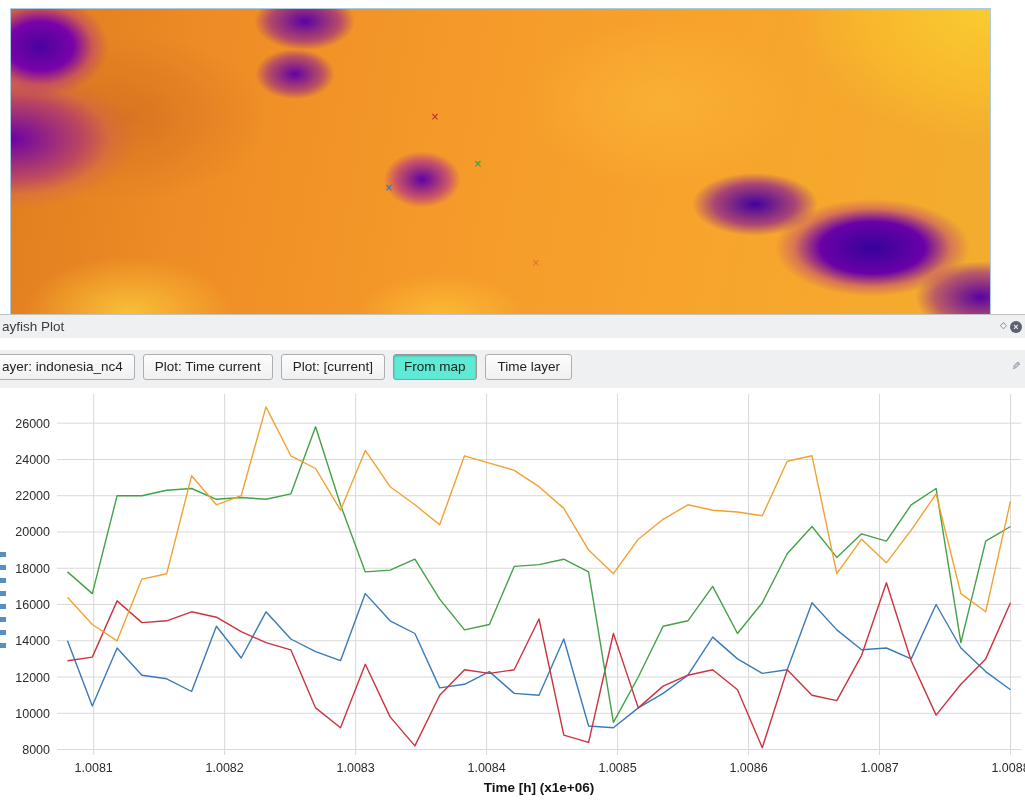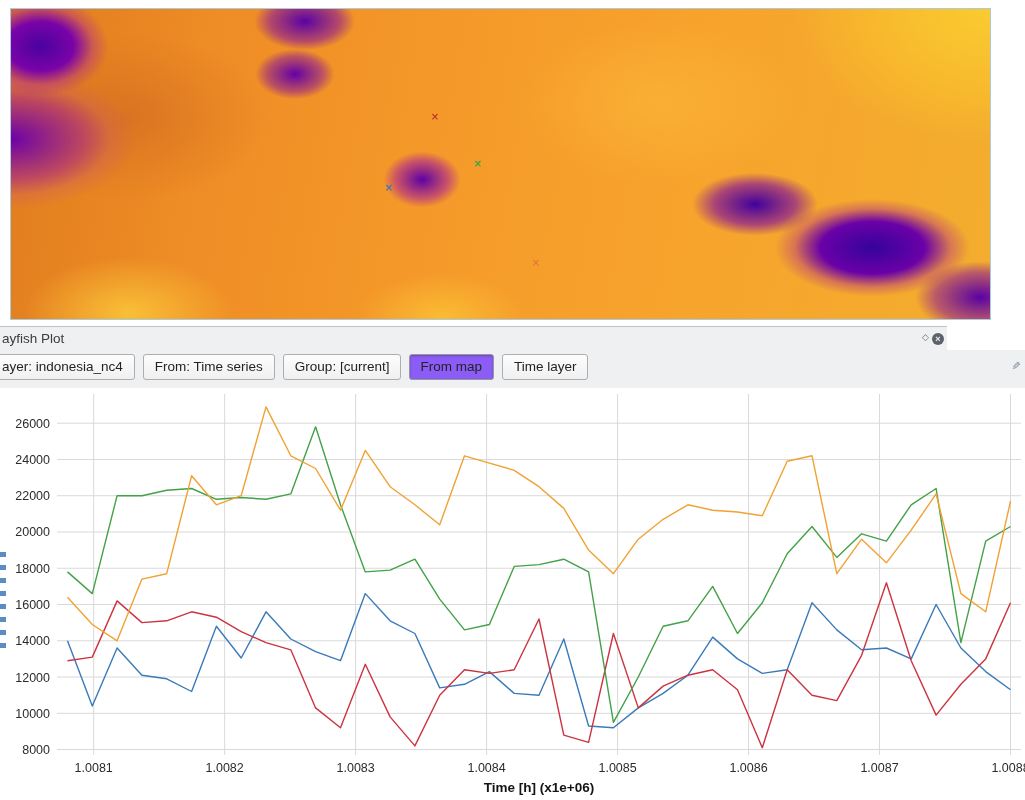--- a/index.html
+++ b/index.html
@@ -29,21 +29,21 @@
       radial-gradient(200px 120px at 66% 30%, rgba(253,190,60,0.5) 0%, rgba(253,190,60,0) 70%),
       linear-gradient(100deg, #e07c1e 0%, #ee8c25 20%, #f59a2a 45%, #f7a42c 70%, #f3ad2e 100%);
   }
   .map-marker{
     position:absolute;transform:translate(-50%,-50%);
     font:bold 10px "DejaVu Sans",sans-serif;line-height:1;
   }
 
   
   .panel-header{
-    position:absolute;left:0;top:326px;width:947px;height:24px;
+    position:absolute;left:0;top:314px;width:1025px;height:24px;
     background:#eff0f1;border-top:1px solid #c2c2c2;box-sizing:border-box;
   }
   .panel-title{
     position:absolute;left:2px;top:0;line-height:23px;
     font-size:13.5px;color:#3c3c3c;white-space:nowrap;
   }
   .float-icon{
     position:absolute;right:18px;top:6px;font-size:9px;color:#6b6b6b;line-height:1;cursor:pointer;
   }
   .close-circle{
@@ -59,21 +59,21 @@
   .tb-btn{
     display:inline-block;vertical-align:top;margin-right:8px;
     padding:4px 11px 5px 11px;
     font-family:"Liberation Sans","DejaVu Sans",sans-serif;
     font-size:13.5px;color:#232323;
     background:linear-gradient(#fdfdfd,#f0f0f0);
     border:1px solid #aeaeae;border-radius:3px;cursor:pointer;
   }
   .btn-layer{margin-left:-10px;}
   .tb-btn.pressed{
-    background:#8b5cf6;border-color:#989898;
+    background:#5eead4;border-color:#989898;
     box-shadow:inset 0 1px 2px rgba(0,0,0,0.25);
     padding-left:10px;
   }
   .tools-icon{
     position:absolute;right:5px;top:10px;font-size:11px;color:#7c8a97;
     transform:rotate(90deg);cursor:pointer;line-height:1;
   }
 
   
   .chart-wrap{
@@ -100,21 +100,21 @@
 <div class="panel-header">
   <span class="panel-title">ayfish Plot</span>
   <span class="float-icon">◇</span>
   <span class="close-circle">
     <span class="close-x">×</span>
   </span>
 </div>
 
 <div class="toolbar">
   <span class="tools-icon">✎</span>
-<button class="tb-btn btn-layer">ayer: indonesia_nc4</button><button class="tb-btn btn-plot">From: Time series</button><button class="tb-btn btn-group">Group: [current]</button><button class="tb-btn btn-from_map pressed">From map</button><button class="tb-btn btn-from_layer">Time layer</button></div>
+<button class="tb-btn btn-layer">ayer: indonesia_nc4</button><button class="tb-btn btn-plot">Plot: Time current</button><button class="tb-btn btn-group">Plot: [current]</button><button class="tb-btn btn-from_map pressed">From map</button><button class="tb-btn btn-from_layer">Time layer</button></div>
 
 <div class="chart-wrap">
   <svg id="chart-svg" width="1025" height="412">
       <line x1="93.6739130433771" y1="6" x2="93.6739130433771" y2="367" stroke="#d9d9d9" stroke-width="1"></line>
       <line x1="224.65217391295496" y1="6" x2="224.65217391295496" y2="367" stroke="#d9d9d9" stroke-width="1"></line>
       <line x1="355.6304347825328" y1="6" x2="355.6304347825328" y2="367" stroke="#d9d9d9" stroke-width="1"></line>
       <line x1="486.60869565211067" y1="6" x2="486.60869565211067" y2="367" stroke="#d9d9d9" stroke-width="1"></line>
       <line x1="617.5869565216885" y1="6" x2="617.5869565216885" y2="367" stroke="#d9d9d9" stroke-width="1"></line>
       <line x1="748.5652173912664" y1="6" x2="748.5652173912664" y2="367" stroke="#d9d9d9" stroke-width="1"></line>
       <line x1="879.5434782608443" y1="6" x2="879.5434782608443" y2="367" stroke="#d9d9d9" stroke-width="1"></line>

